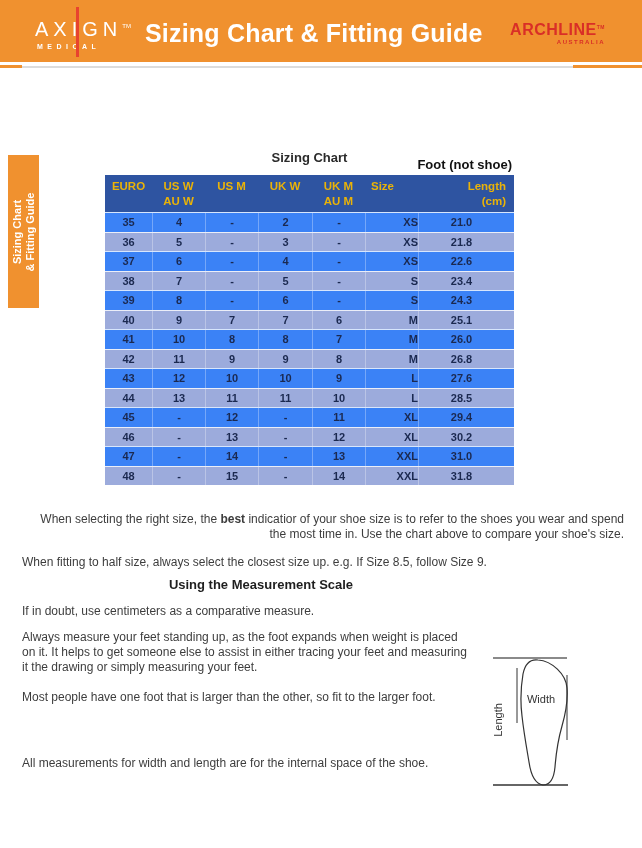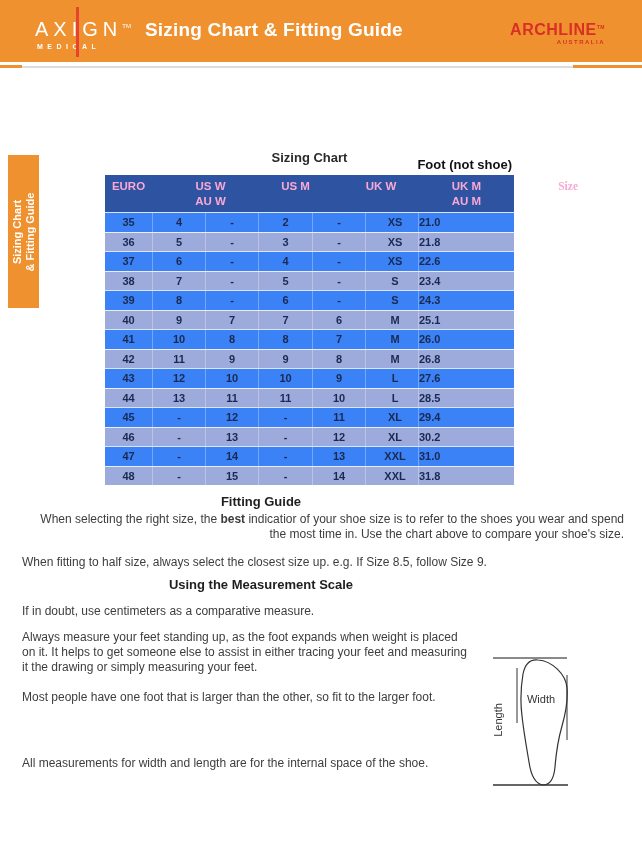--- a/index.html
+++ b/index.html
@@ -7,48 +7,48 @@
     position:relative; width:642px; height:848px; background:#fff;
     font-family:"Liberation Sans", sans-serif; overflow:hidden;
   }
   
   .banner{position:absolute;left:0;top:0;width:642px;height:62px;background:#F0912F;}
   .axign{position:absolute;left:35px;top:7px;width:110px;height:50px;color:#fff;}
   .axign-word{font-size:20px;letter-spacing:5px;font-weight:400;margin-top:11px;white-space:nowrap;}
   .axign-word sup{font-size:6px;letter-spacing:0;}
   .axign-sub{font-size:7px;letter-spacing:4.5px;margin-top:2px;margin-left:2px;font-weight:700;}
   .axign-stroke{position:absolute;left:41px;top:0;width:2.5px;height:50px;background:#E8432F;}
-  .banner-title{position:absolute;left:145px;top:19px;color:#fff;font-size:19px;font-weight:700;letter-spacing:.2px;white-space:nowrap;}
+  .banner-title{position:absolute;left:145px;top:19px;color:#fff;font-size:25px;font-weight:700;letter-spacing:.2px;white-space:nowrap;}
   .archline{position:absolute;left:505px;top:21px;width:100px;text-align:right;color:#D92F27;}
   .archline-word{font-size:16px;font-weight:700;letter-spacing:.5px;white-space:nowrap;}
   .archline-word sup{font-size:5px;}
   .archline-sub{font-size:6px;letter-spacing:1.5px;font-weight:700;margin-top:0;}
   .rule-left{position:absolute;left:0;top:65px;width:22px;height:3px;background:#F0912F;}
   .rule-mid{position:absolute;left:22px;top:66px;width:551px;height:2px;background:#DCDCDC;}
   .rule-right{position:absolute;left:573px;top:65px;width:69px;height:3px;background:#F0912F;}
   
   .side-tab{position:absolute;left:8px;top:155px;width:31px;height:153px;background:#F0912F;}
   .side-tab-text{
     position:absolute;top:50%;left:50%;transform:translate(-50%,-50%) rotate(-90deg);
     color:#fff;font-size:11px;font-weight:700;line-height:13px;text-align:center;white-space:nowrap;
   }
   
   .tbl-title{position:absolute;left:105px;top:150px;width:409px;text-align:center;font-size:13px;font-weight:700;color:#2B2B2B;}
   .tbl-note{position:absolute;left:105px;top:157px;width:407px;text-align:right;font-size:13px;font-weight:700;color:#111;}
   
   .stable{position:absolute;left:105px;top:175px;width:409px;}
   .trow{display:grid;grid-template-columns:47px 53px 53px 54px 53px 53px 96px;}
-  .thead{background:#2E54A1;color:#f9a8d4;height:37px;gap:32px;}
+  .thead{background:#2E54A1;color:#eab308;height:37px;}
   .thead .hcell{padding-top:4px;font-size:11.5px;font-weight:700;line-height:15px;text-align:center;}
   .tdata{height:18.5px;line-height:18.5px;font-size:11px;font-weight:700;color:#1B2950;border-top:1px solid rgba(255,255,255,.8);}
   .tdata>div{text-align:center;border-left:1px solid rgba(255,255,255,.3);}
   .tdata>div:first-child{border-left:none;}
-  .trow>div:nth-child(6){text-align:center;padding-left:6px;}
-  .trow>div:nth-child(7){text-align:left;padding-right:10px;}
-  .thead>div:nth-child(6){text-align:right;padding-left:6px;font-family:Liberation Serif, serif;}
+  .trow>div:nth-child(6){text-align:right;padding-left:6px;}
+  .trow>div:nth-child(7){text-align:center;padding-right:10px;}
+  .thead>div:nth-child(6){text-align:left;padding-left:6px;}
   .thead>div:nth-child(7){text-align:right;padding-right:8px;}
   .row-odd{background:#3b82f6;}
   .row-even{background:#9CABDC;}
   
   .h2{position:absolute;left:22px;width:478px;text-align:center;font-size:13px;font-weight:700;color:#1e1e1e;}
   .para{position:absolute;left:22px;font-size:12px;color:#3D3D3D;line-height:15px;}
   .pre{white-space:pre-line;}
   
   .foot-svg{position:absolute;left:486px;top:650px;}
 </style>
@@ -237,21 +237,20 @@
           <div>-</div>
           <div>15</div>
           <div>-</div>
           <div>14</div>
           <div>XXL</div>
           <div>31.8</div>
         </div>
       </div>
   </div>
 
-  <div class="h2" style="top:494px;">Fitting Guide</div>
   <p class="para" style="top:512px;width:602px;margin:0;text-align:right;"><span>When selecting the right size, the </span><b>best</b><span> indicatior of your shoe size is to refer to the shoes you wear and spend the most time in. Use the chart above to compare your shoe's size.</span></p>
   <p class="para" style="top:555px;width:602px;margin:0;">When fitting to half size, always select the closest size up. e.g. If Size 8.5, follow Size 9.</p>
 
   <div class="h2" style="top:577px;">Using the Measurement Scale</div>
   <p class="para" style="top:604px;width:560px;margin:0;">If in doubt, use centimeters as a comparative measure.</p>
   <p class="para" style="top:690px;width:560px;margin:0;">Most people have one foot that is larger than the other, so fit to the larger foot.</p>
   <p class="para pre" style="top:630px;width:500px;margin:0;">Always measure your feet standing up, as the foot expands when weight is placed
 on it. It helps to get someone else to assist in either tracing your feet and measuring
 it the drawing or simply measuring your feet.</p>
   <p class="para" style="top:756px;width:560px;margin:0;">All measurements for width and length are for the internal space of the shoe.</p>

